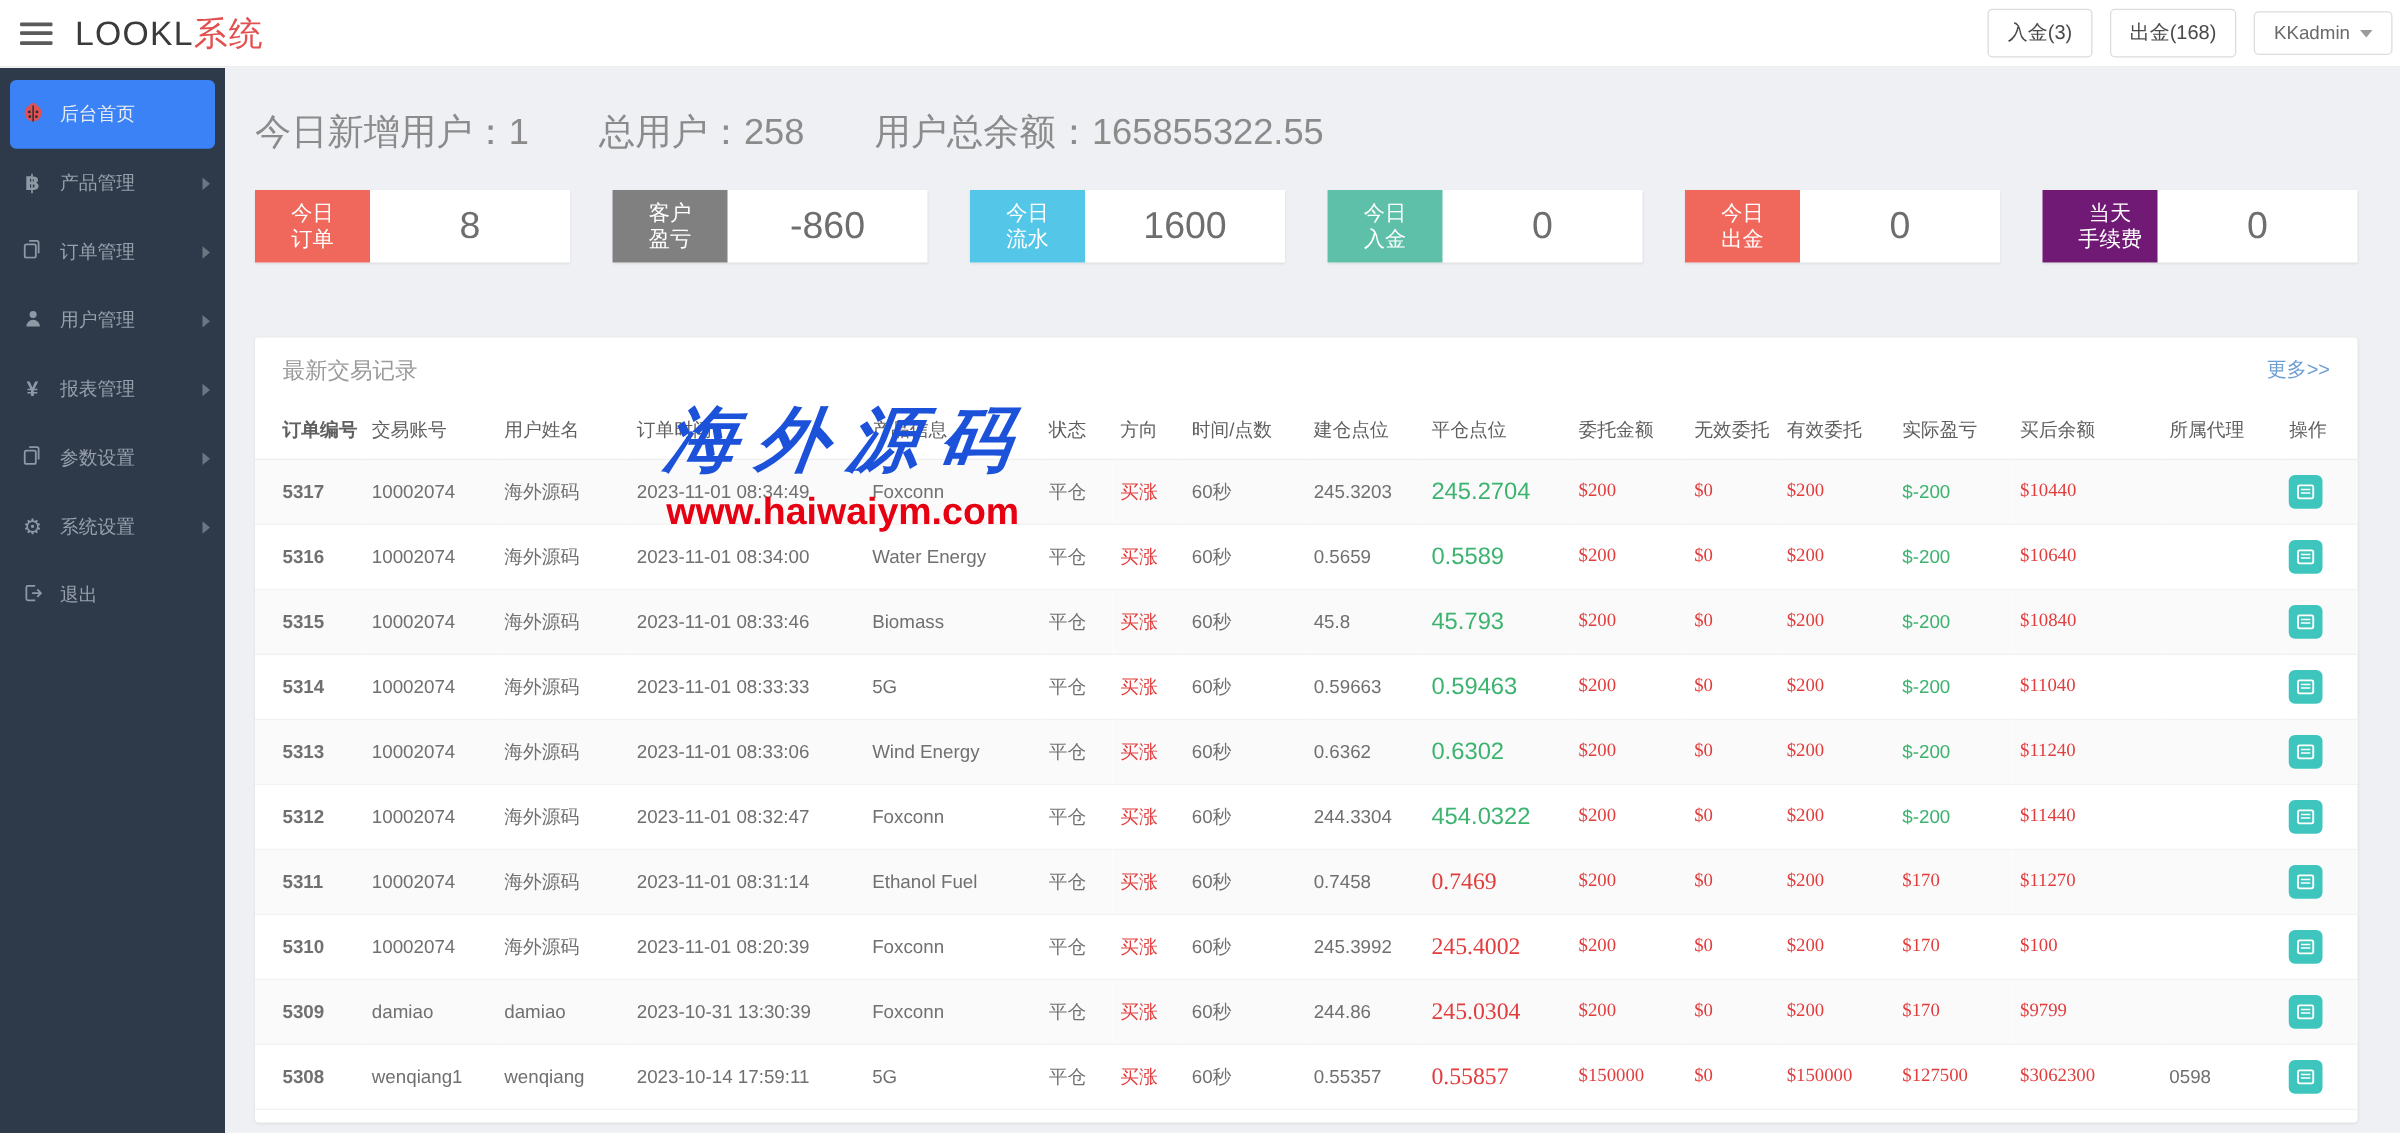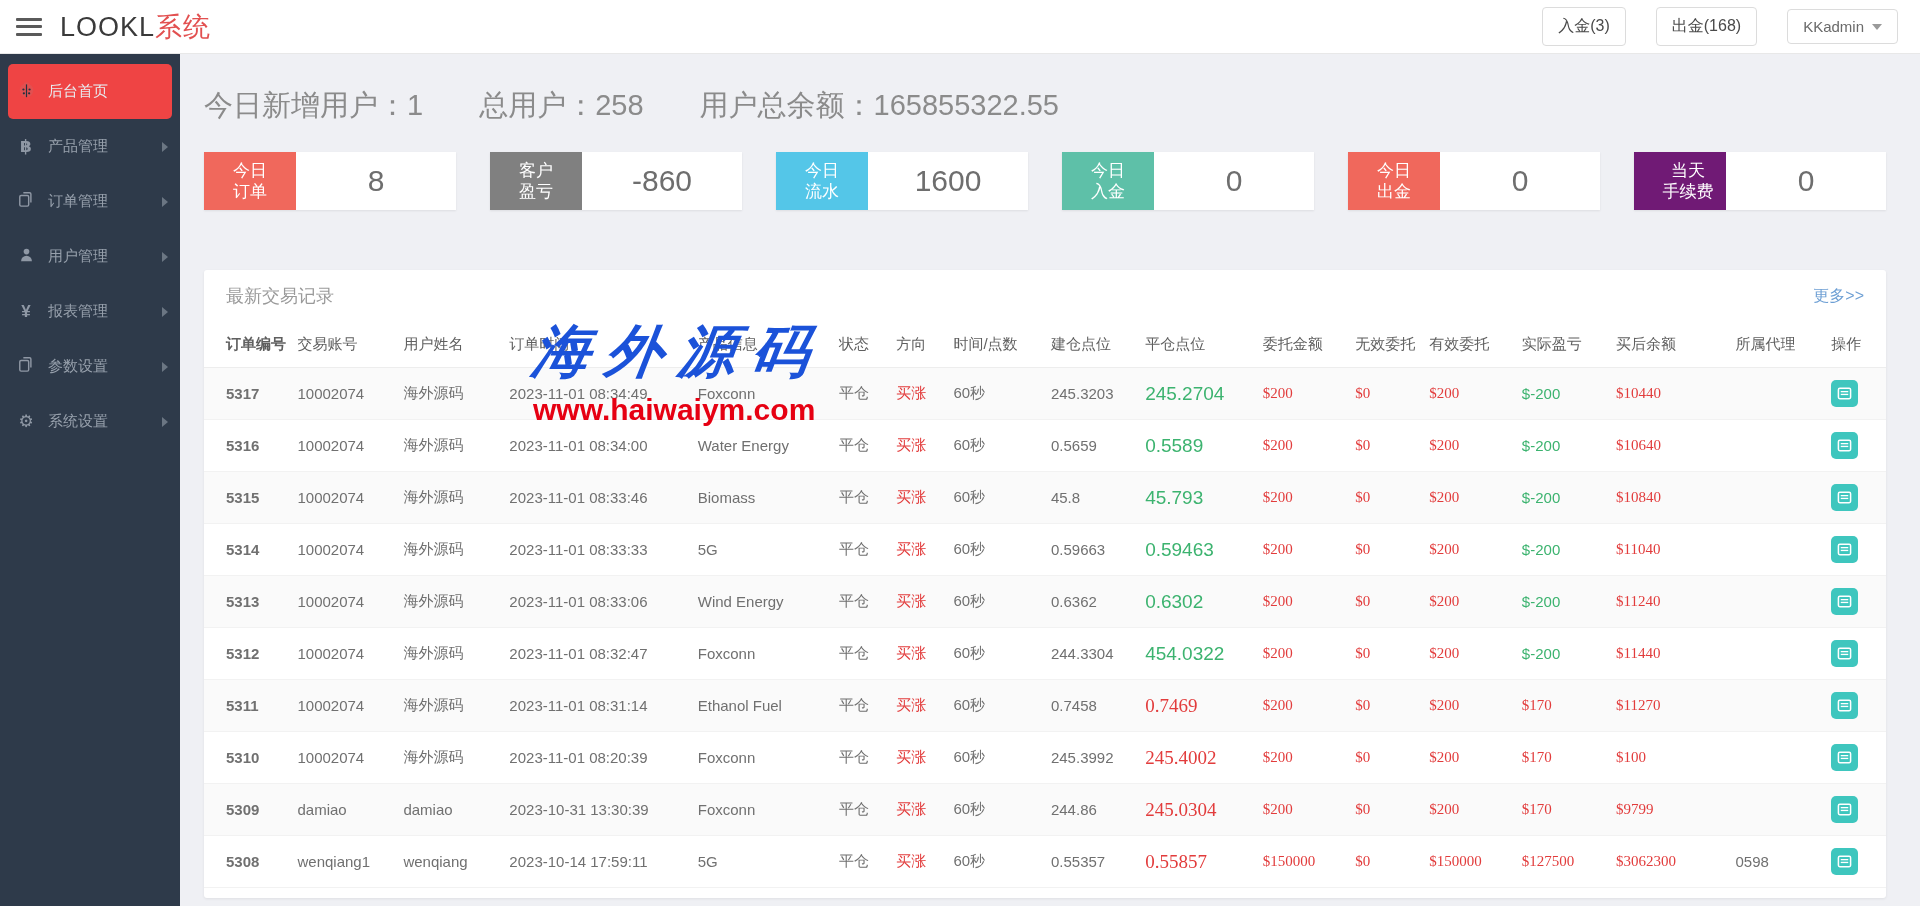--- a/index.html
+++ b/index.html
@@ -4,30 +4,30 @@
 <style>
   * { margin:0; padding:0; box-sizing:border-box; }
   html,body { width:1920px; height:906px; overflow:hidden; font-family:"Liberation Sans","DejaVu Sans",sans-serif; background:#eff0f4; }
 
   
   .topbar { position:fixed; top:0; left:0; width:1920px; height:54px; background:#ffffff; border-bottom:1px solid #e8e8e8; display:flex; align-items:center; z-index:30; }
   .hamburger { width:26px; height:18px; margin-left:16px; display:flex; flex-direction:column; justify-content:space-between; cursor:pointer; }
   .hamburger span { display:block; height:3px; background:#5a5a5a; border-radius:1px; }
   .logo { margin-left:18px; font-size:27px; letter-spacing:1px; color:#3a3a3a; }
   .logo .accent { color:#e25050; }
-  .topbar-right { margin-left:auto; margin-right:22px; display:flex; align-items:center; gap:30px; }
+  .topbar-right { margin-left:auto; margin-right:6px; display:flex; align-items:center; gap:14px; }
   .top-btn { background:#fff; border:1px solid #dcdcdc; border-radius:4px; padding:8px 15px; font-size:16px; color:#4a4a4a; cursor:pointer; }
   .user-btn { display:flex; align-items:center; gap:8px; color:#6a6a6a; font-size:15px; }
   .caret-down { width:0; height:0; border-left:5px solid transparent; border-right:5px solid transparent; border-top:6px solid #9a9a9a; }
 
   
   .sidebar { position:fixed; top:54px; left:0; width:180px; height:852px; background:#2e3a4a; z-index:20; padding-top:10px; }
   .side-item { height:55px; display:flex; align-items:center; padding:0 14px; color:#97a0ac; font-size:15px; cursor:pointer; position:relative; }
   .side-item .s-icon { width:24px; text-align:center; margin-right:10px; font-size:17px; color:#8f98a5; flex:none; }
-  .side-item.active { background:#ef4444; margin:0 8px 0 8px; border-radius:5px; padding:0 6px; color:#e8ebef; }
+  .side-item.active { background:#3b82f6; margin:0 8px 0 8px; border-radius:5px; padding:0 6px; color:#e8ebef; }
   .side-item.active .s-icon { color:#e25050; }
   .chev { position:absolute; right:12px; width:0; height:0; border-top:5px solid transparent; border-bottom:5px solid transparent; border-left:6px solid #6b7683; }
 
   
   .content { position:absolute; top:54px; left:180px; width:1740px; height:852px; padding:0 34px 0 24px; }
   .stats-line { margin-top:32px; font-size:29px; color:#8b8b8b; display:flex; gap:56px; }
   .stats-line b { font-weight:normal; }
 
   
   .cards { margin-top:26px; display:flex; gap:34px; }
@@ -131,20 +131,29 @@
           <path d="M6 2 h7 a1.5 1.5 0 0 1 1.5 1.5 V13" fill="none" stroke="#8f98a5" stroke-width="1.6"></path>
         </svg>
     </span>
     <span>参数设置</span>
     <span class="chev"></span>
   </div>
   <div class="side-item">
     <span class="s-icon">⚙</span>
     <span>系统设置</span>
     <span class="chev"></span>
+  </div>
+  <div class="side-item">
+    <span class="s-icon">
+      <svg width="15" height="15" viewBox="0 0 18 18">
+          <path d="M11 2 H4 a1.5 1.5 0 0 0 -1.5 1.5 v11 a1.5 1.5 0 0 0 1.5 1.5 h7" fill="none" stroke="#8f98a5" stroke-width="1.7"></path>
+          <path d="M8 9 h8 M13 5.5 L16.5 9 L13 12.5" fill="none" stroke="#8f98a5" stroke-width="1.7"></path>
+        </svg>
+    </span>
+    <span>退出</span>
   </div>
 </div>
 
 <div class="content">
 
   <div class="stats-line">
     <div><span>今日新增用户：</span><b>1</b></div>
     <div><span>总用户：</span><b>258</b></div>
     <div><span>用户总余额：</span><b>165855322.55</b></div>
   </div>

